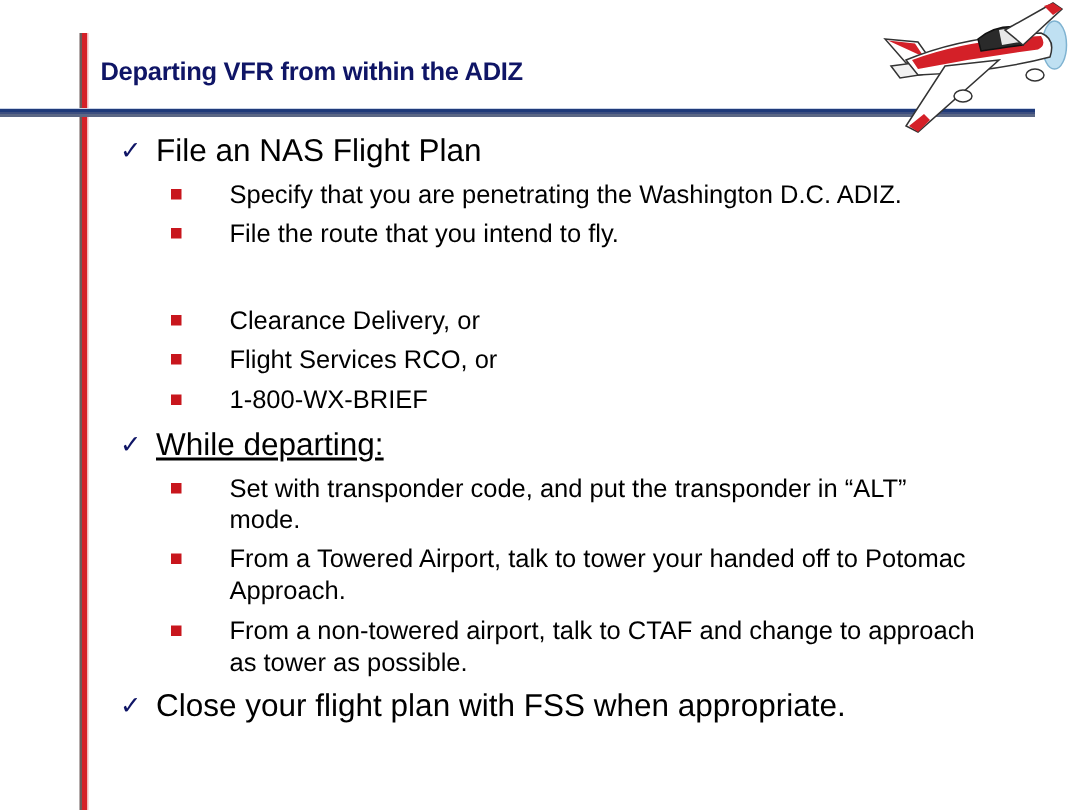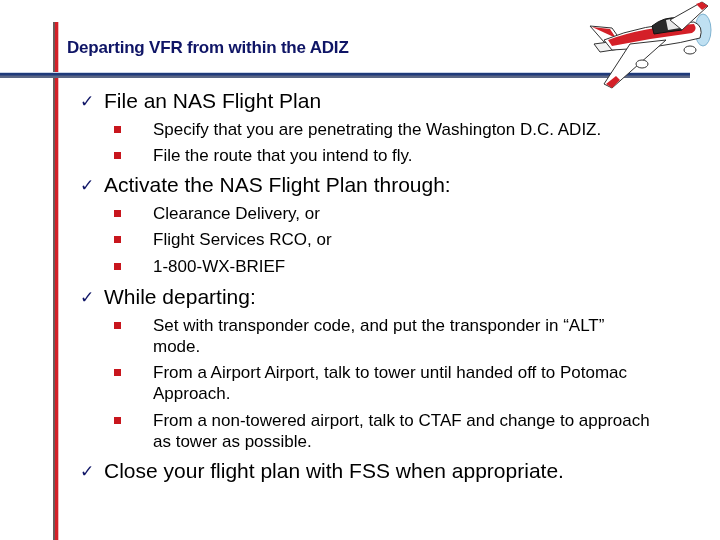--- a/index.html
+++ b/index.html
@@ -130,46 +130,43 @@
   </div>
   <div class="lvl2" style="top:119px;">
     <span class="bullet"></span>
     <span class="txt">Specify that you are penetrating the Washington D.C. ADIZ.</span>
   </div>
   <div class="lvl2" style="top:145px;">
     <span class="bullet"></span>
     <span class="txt">File the route that you intend to fly.</span>
   </div>
 
-  <div class="lvl1" style="top:173px;">
-    <span class="check">✓</span><span>Activate the NAS Flight Plan through:</span>
-  </div>
   <div class="lvl2" style="top:229px;">
     <span class="bullet"></span>
     <span class="txt">Flight Services RCO, or</span>
   </div>
   <div class="lvl2" style="top:203px;">
     <span class="bullet"></span>
     <span class="txt">Clearance Delivery, or</span>
   </div>
   <div class="lvl2" style="top:256px;">
     <span class="bullet"></span>
     <span class="txt">1-800-WX-BRIEF</span>
   </div>
 
-  <div class="lvl1" style="top:285px;">
+  <div class="lvl1" style="top:285px;text-decoration:underline;">
     <span class="check">✓</span><span>While departing:</span>
   </div>
   <div class="lvl2" style="top:315px; width:540px;">
     <span class="bullet"></span>
     <span class="txt">Set with transponder code, and put the transponder in “ALT” mode.</span>
   </div>
   <div class="lvl2" style="top:362px; width:540px;">
     <span class="bullet"></span>
-    <span class="txt">From a Airport Airport, talk to tower until handed off to Potomac Approach.</span>
+    <span class="txt">From a Towered Airport, talk to tower your handed off to Potomac Approach.</span>
   </div>
   <div class="lvl2" style="top:410px; width:540px;">
     <span class="bullet"></span>
     <span class="txt">From a non-towered airport, talk to CTAF and change to approach as tower as possible.</span>
   </div>
 
   <div class="lvl1" style="top:459px;">
     <span class="check">✓</span><span>Close your flight plan with FSS when appropriate.</span>
   </div>
 

